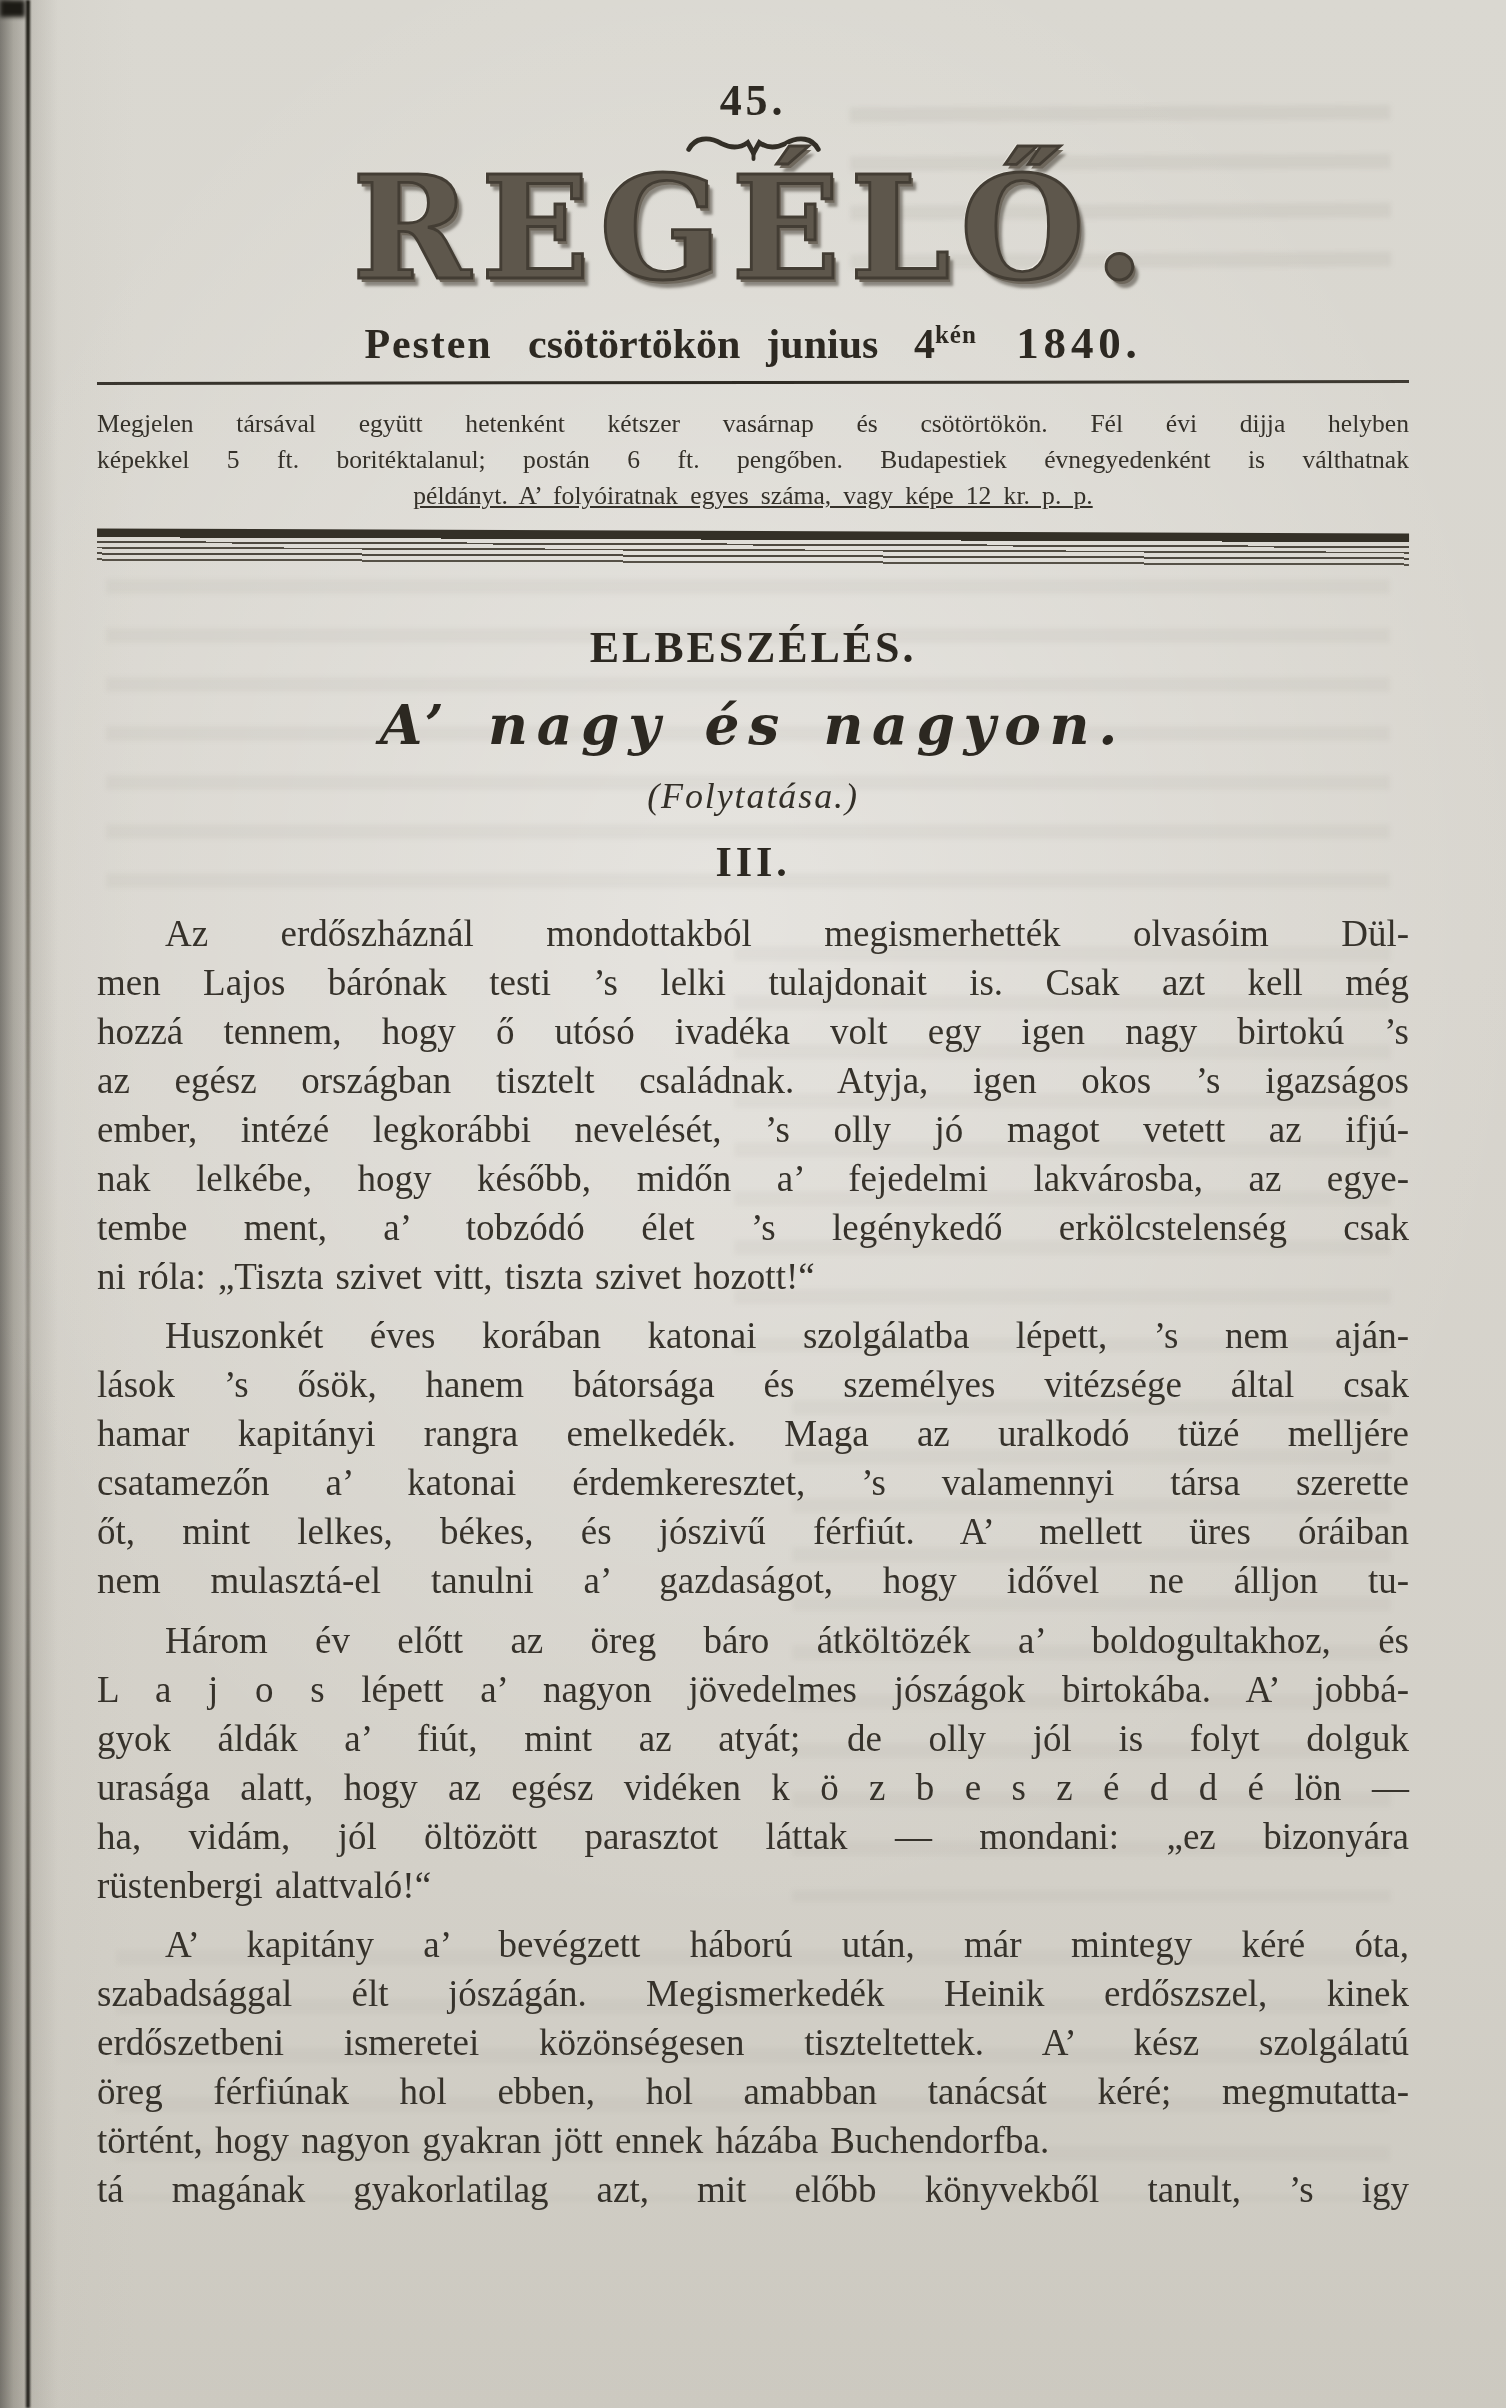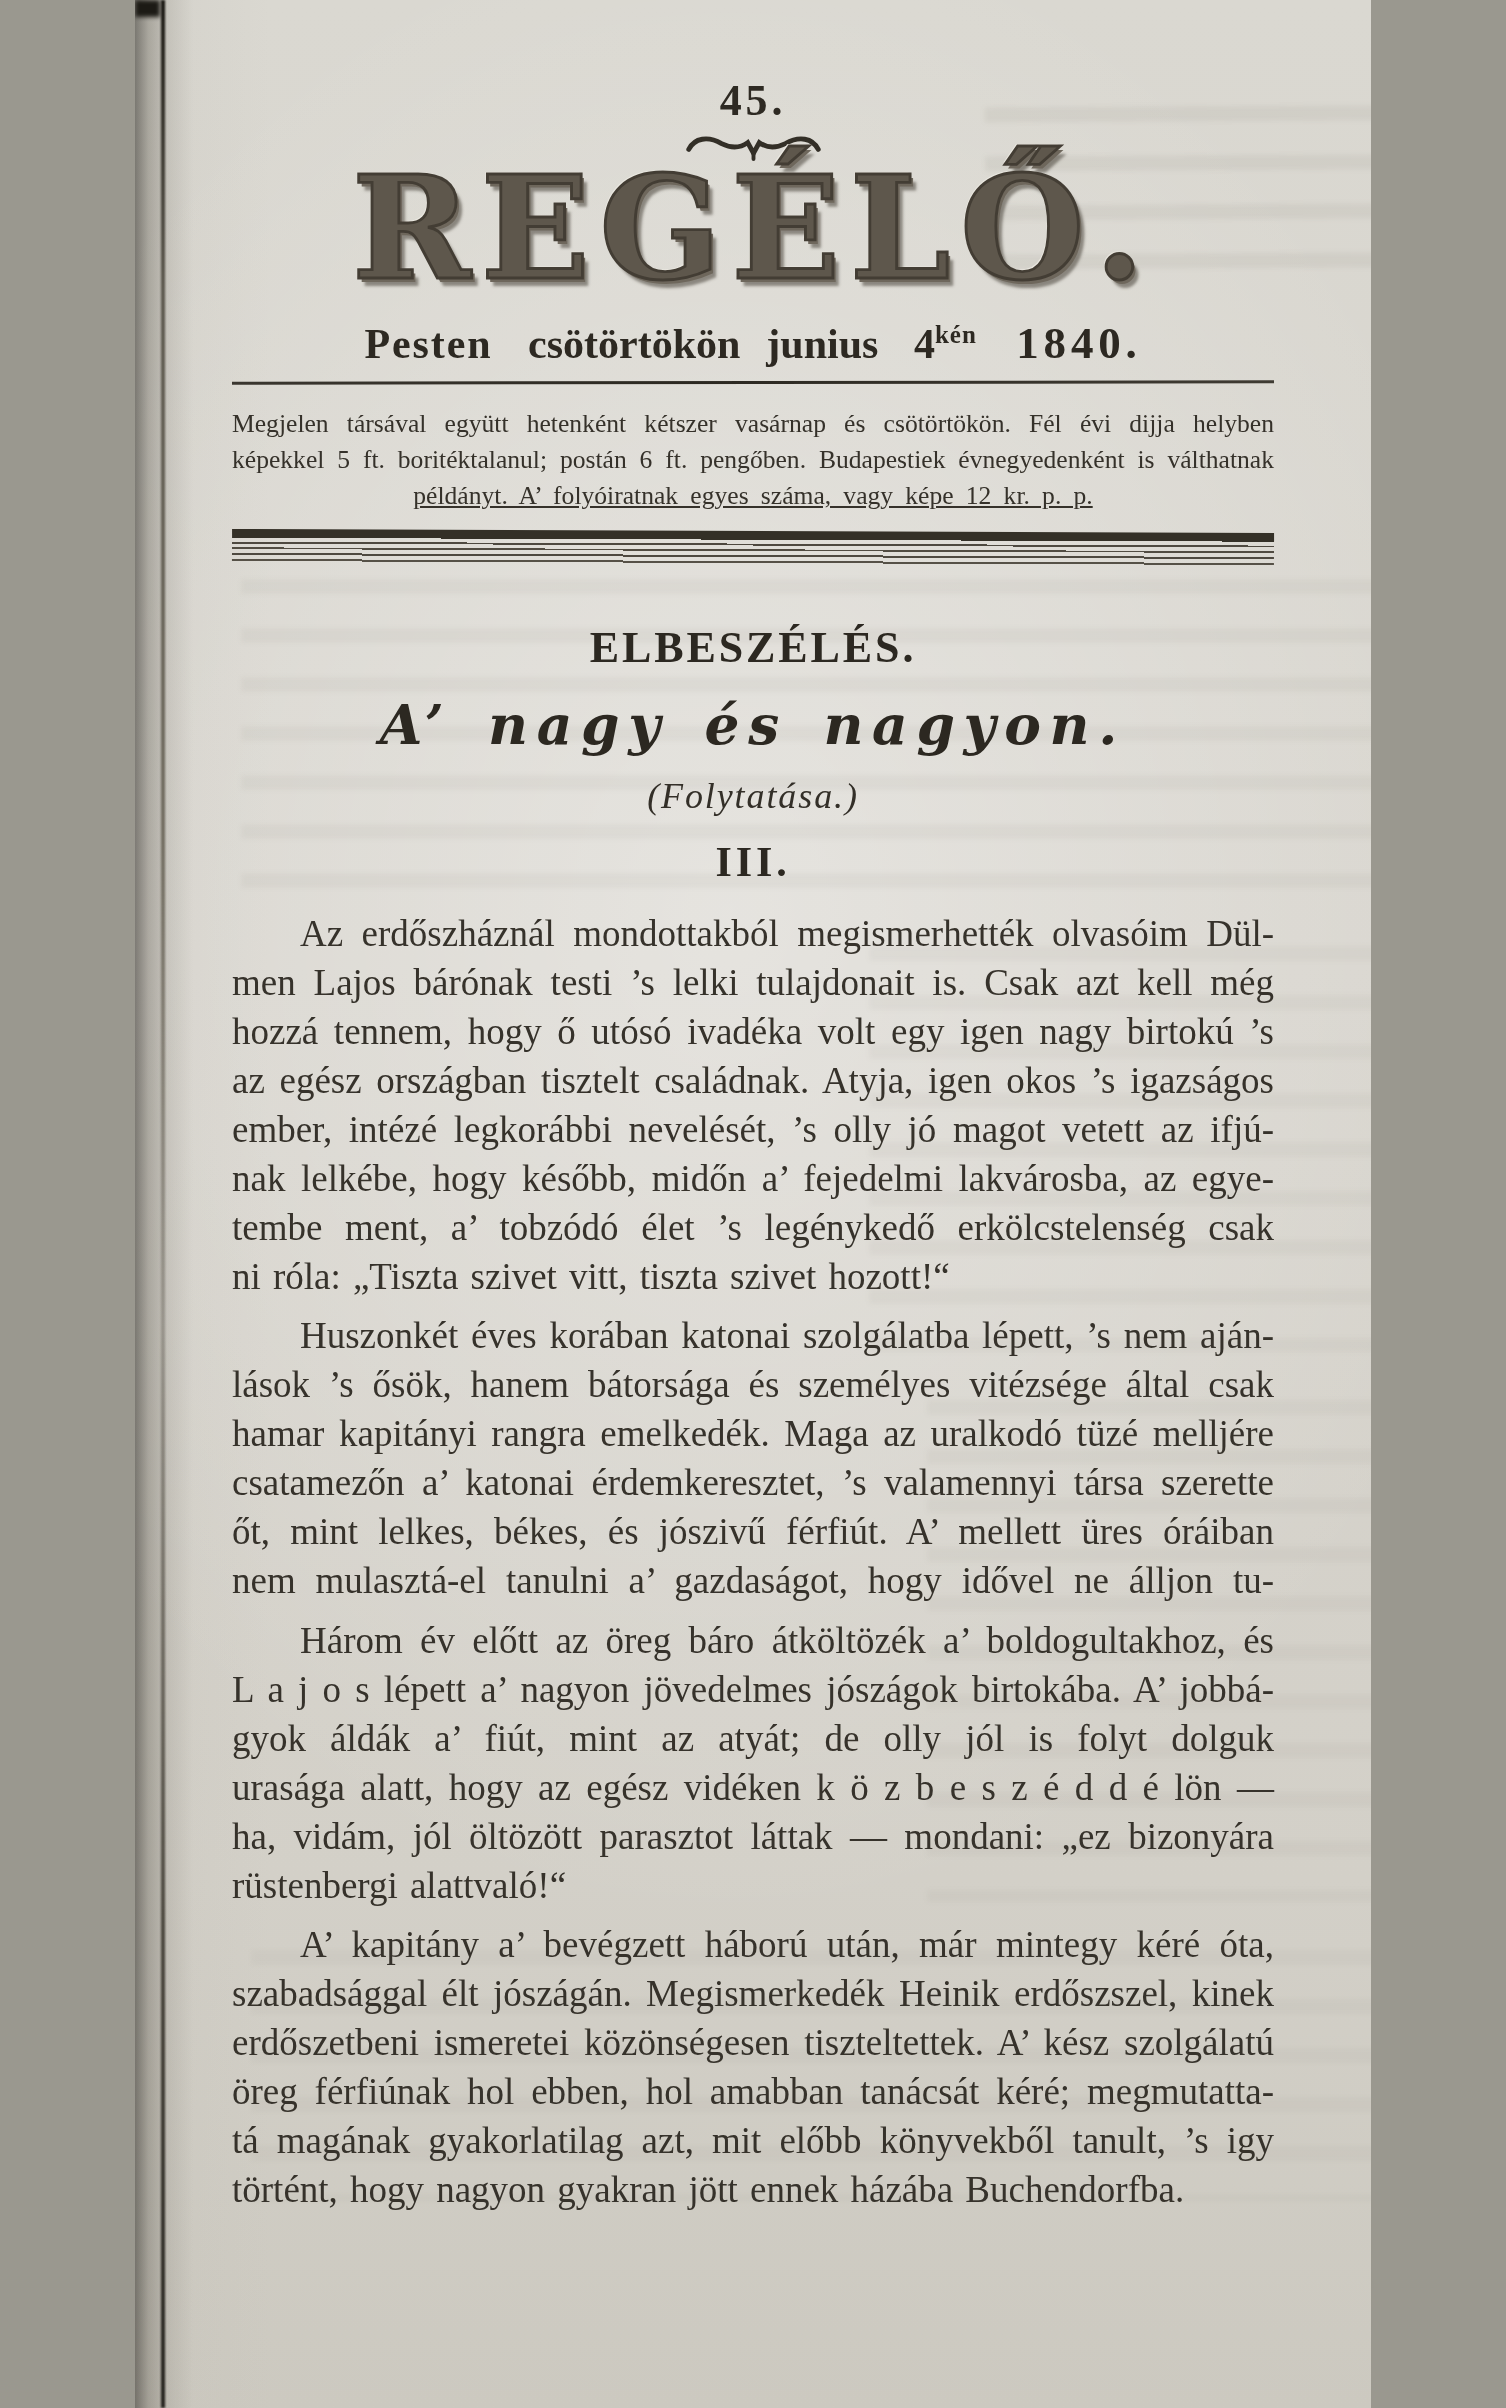--- a/index.html
+++ b/index.html
@@ -1,18 +1,18 @@
 <!DOCTYPE html>
 <html lang="hu"><head>
 <meta charset="utf-8">
 <style>
   html,body { margin:0; padding:0; background:#9a988f; }
   .page {
     position:relative;
-    width:1236px; height:2408px;
+    width:1506px; height:2408px;
     margin:0 auto;
     background:
       radial-gradient(ellipse 1159px 1448px at 48% 38%, rgba(255,255,255,0.35), rgba(255,255,255,0) 70%),
       linear-gradient(90deg, rgba(120,116,106,0.28) 0px, rgba(190,187,178,0.12) 58px, rgba(0,0,0,0) 135px),
       linear-gradient(180deg, #dad8d1 0%, #d8d5ce 40%, #d3d0c8 78%, #ccc9c0 100%);
     overflow:hidden;
     font-family:"Liberation Serif","DejaVu Serif",serif;
     color:#332f28;
   }
 
@@ -223,20 +223,20 @@
         <div class="line">urasága alatt, hogy az egész vidéken k ö z b e s z é d d é lön —</div>
         <div class="line">ha, vidám, jól öltözött parasztot láttak — mondani: „ez bizonyára</div>
         <div class="line end">rüstenbergi alattvaló!“</div>
       </div>
 
       <div class="para">
         <div class="line indent">A’ kapitány a’ bevégzett háború után, már mintegy kéré óta,</div>
         <div class="line">szabadsággal élt jószágán. Megismerkedék Heinik erdőszszel, kinek</div>
         <div class="line">erdőszetbeni ismeretei közönségesen tiszteltettek. A’ kész szolgálatú</div>
         <div class="line">öreg férfiúnak hol ebben, hol amabban tanácsát kéré; megmutatta-</div>
+        <div class="line end">történt, hogy nagyon gyakran jött ennek házába Buchendorfba.</div>
         <div class="line">tá magának gyakorlatilag azt, mit előbb könyvekből tanult, ’s igy</div>
-        <div class="line end">történt, hogy nagyon gyakran jött ennek házába Buchendorfba.</div>
       </div>
 
     </div>
   </div>
 </div>
 
 
 </body></html>

